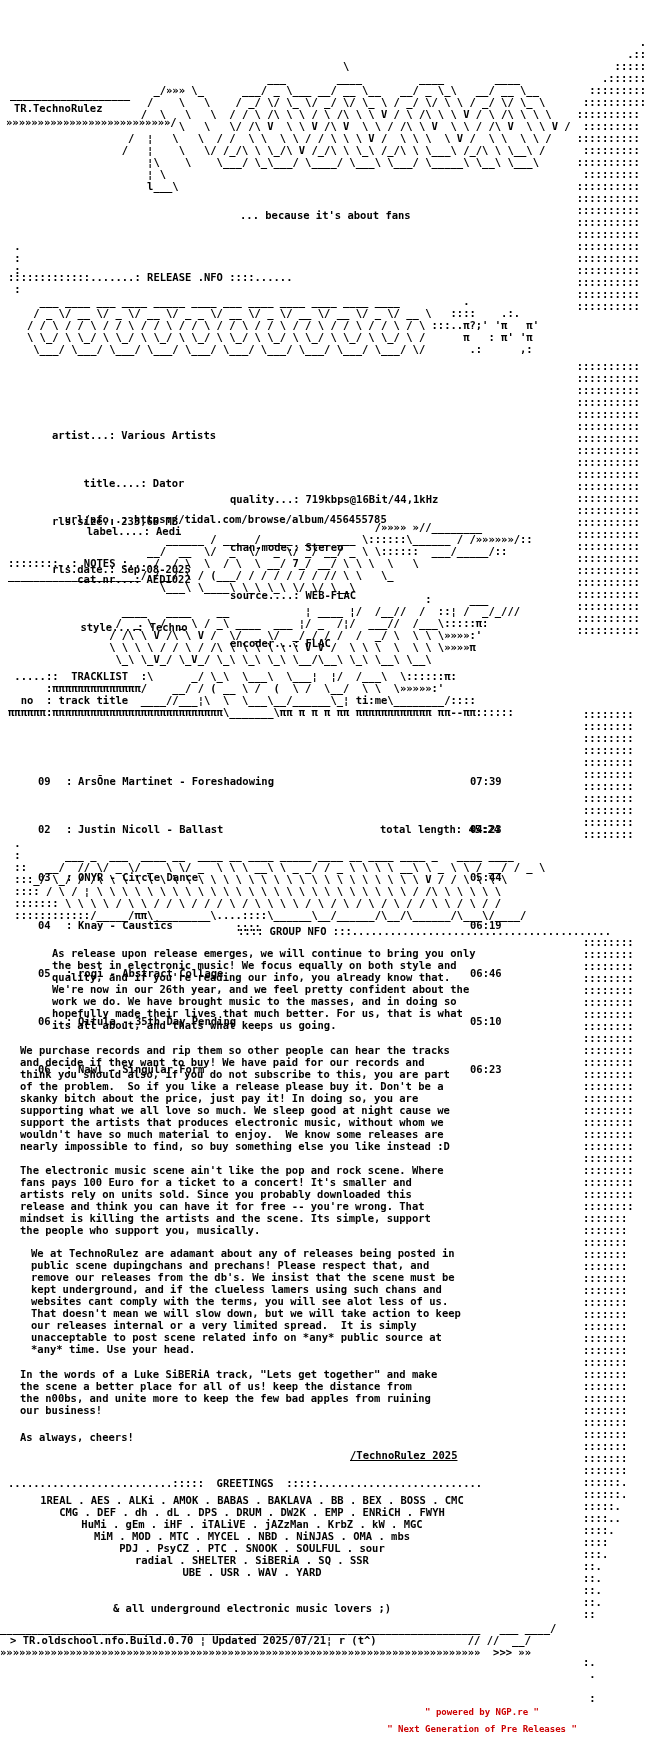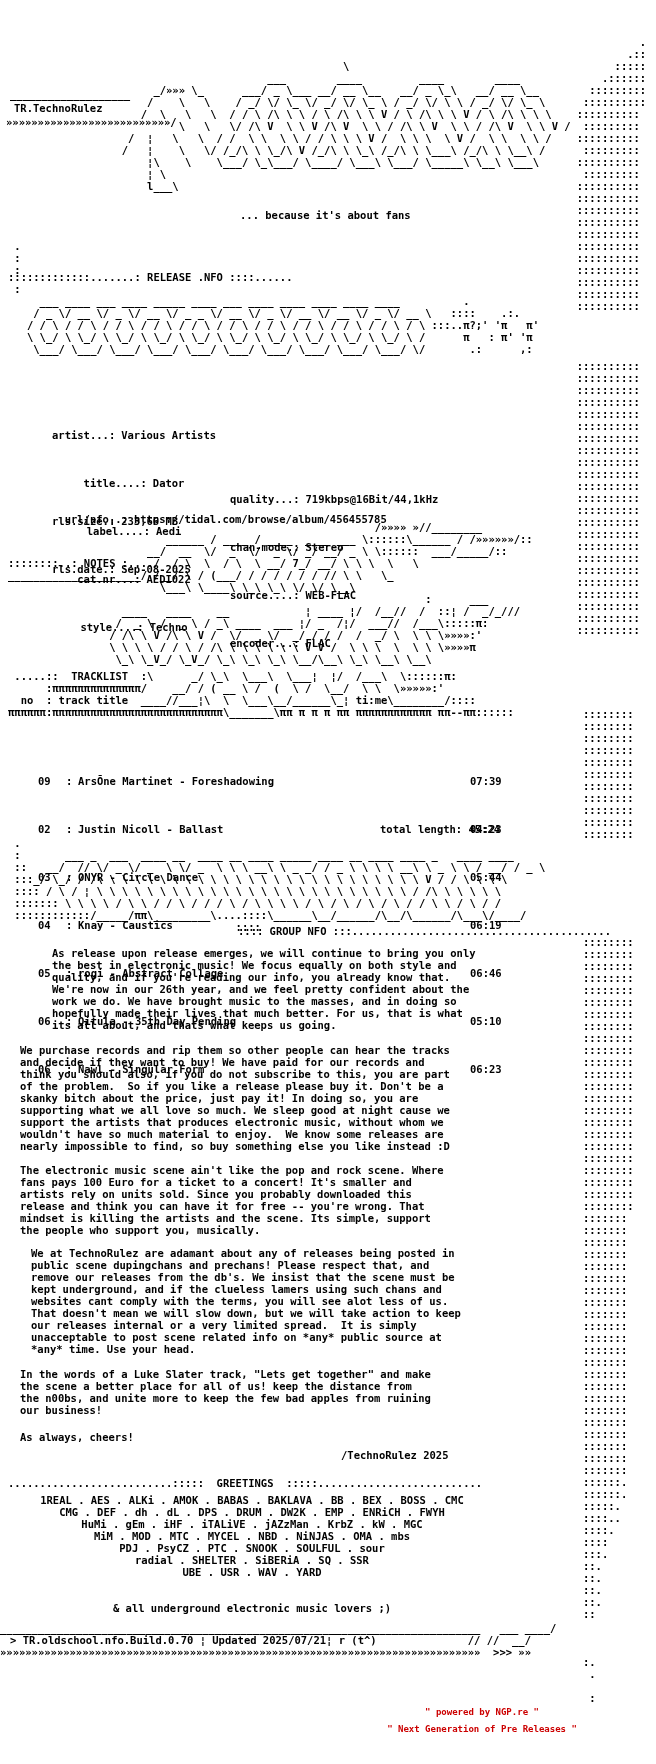--- a/index.html
+++ b/index.html
@@ -36,21 +36,21 @@
   #tracks{left:8px;top:727px;width:640px;}
   #total-length{left:380px;top:823px;}
   #art-group{left:8px;top:837px;}
   #group-header{left:238px;top:925px;}
   #para-1{left:20px;top:947px;margin-left:32px;}
   #para-2{left:20px;top:1044px;}
   #para-3{left:20px;top:1164px;}
   #para-4{left:20px;top:1247px;margin-left:11px;}
   #para-5{left:20px;top:1368px;}
   #cheers{left:20px;top:1431px;}
-  #signature{left:341px;top:1449px;}
+  #signature{left:350px;top:1449px;text-decoration:underline;}
   #greetings-header{left:8px;top:1477px;}
   #greetings{left:0;top:1494px;width:480px;text-align:center;margin-left:12px;}
   #art-footer{left:0;top:1622px;}
   #footer-info{left:10px;top:1634px;}
   #right-rail{left:564px;top:36px;}
   #red-footer{
     left:362px;top:1704px;width:240px;text-align:center;
     font-size:9px;line-height:17px;color:#cc0000;
   }
 </style>
@@ -195,21 +195,21 @@
 the people who support you, musically.</div>
 <div id="para-4" class="mono">We at TechnoRulez are adamant about any of releases being posted in
 public scene dupingchans and prechans! Please respect that, and
 remove our releases from the db's. We insist that the scene must be
 kept underground, and if the clueless lamers using such chans and
 websites cant comply with the terms, you will see alot less of us.
 That doesn't mean we will slow down, but we will take action to keep
 our releases internal or a very limited spread.  It is simply
 unacceptable to post scene related info on *any* public source at
 *any* time. Use your head.</div>
-<div id="para-5" class="mono">In the words of a Luke Slater track, "Lets get together" and make
+<div id="para-5" class="mono">In the words of a Luke SiBERiA track, "Lets get together" and make
 the scene a better place for all of us! keep the distance from
 the n00bs, and unite more to keep the few bad apples from ruining
 our business!</div>
 <div id="cheers" class="mono">As always, cheers!</div>
 <div id="signature" class="mono">/TechnoRulez 2025</div>
 
 <div id="greetings-header" class="mono">..........................:::::  GREETINGS  :::::..........................</div>
 <div id="greetings" class="mono">1REAL . AES . ALKi . AMOK . BABAS . BAKLAVA . BB . BEX . BOSS . CMC
 CMG . DEF . dh . dL . DPS . DRUM . DW2K . EMP . ENRiCH . FWYH
 HuMi . gEm . iHF . iTALiVE . jAZzMan . KrbZ . kW . MGC

